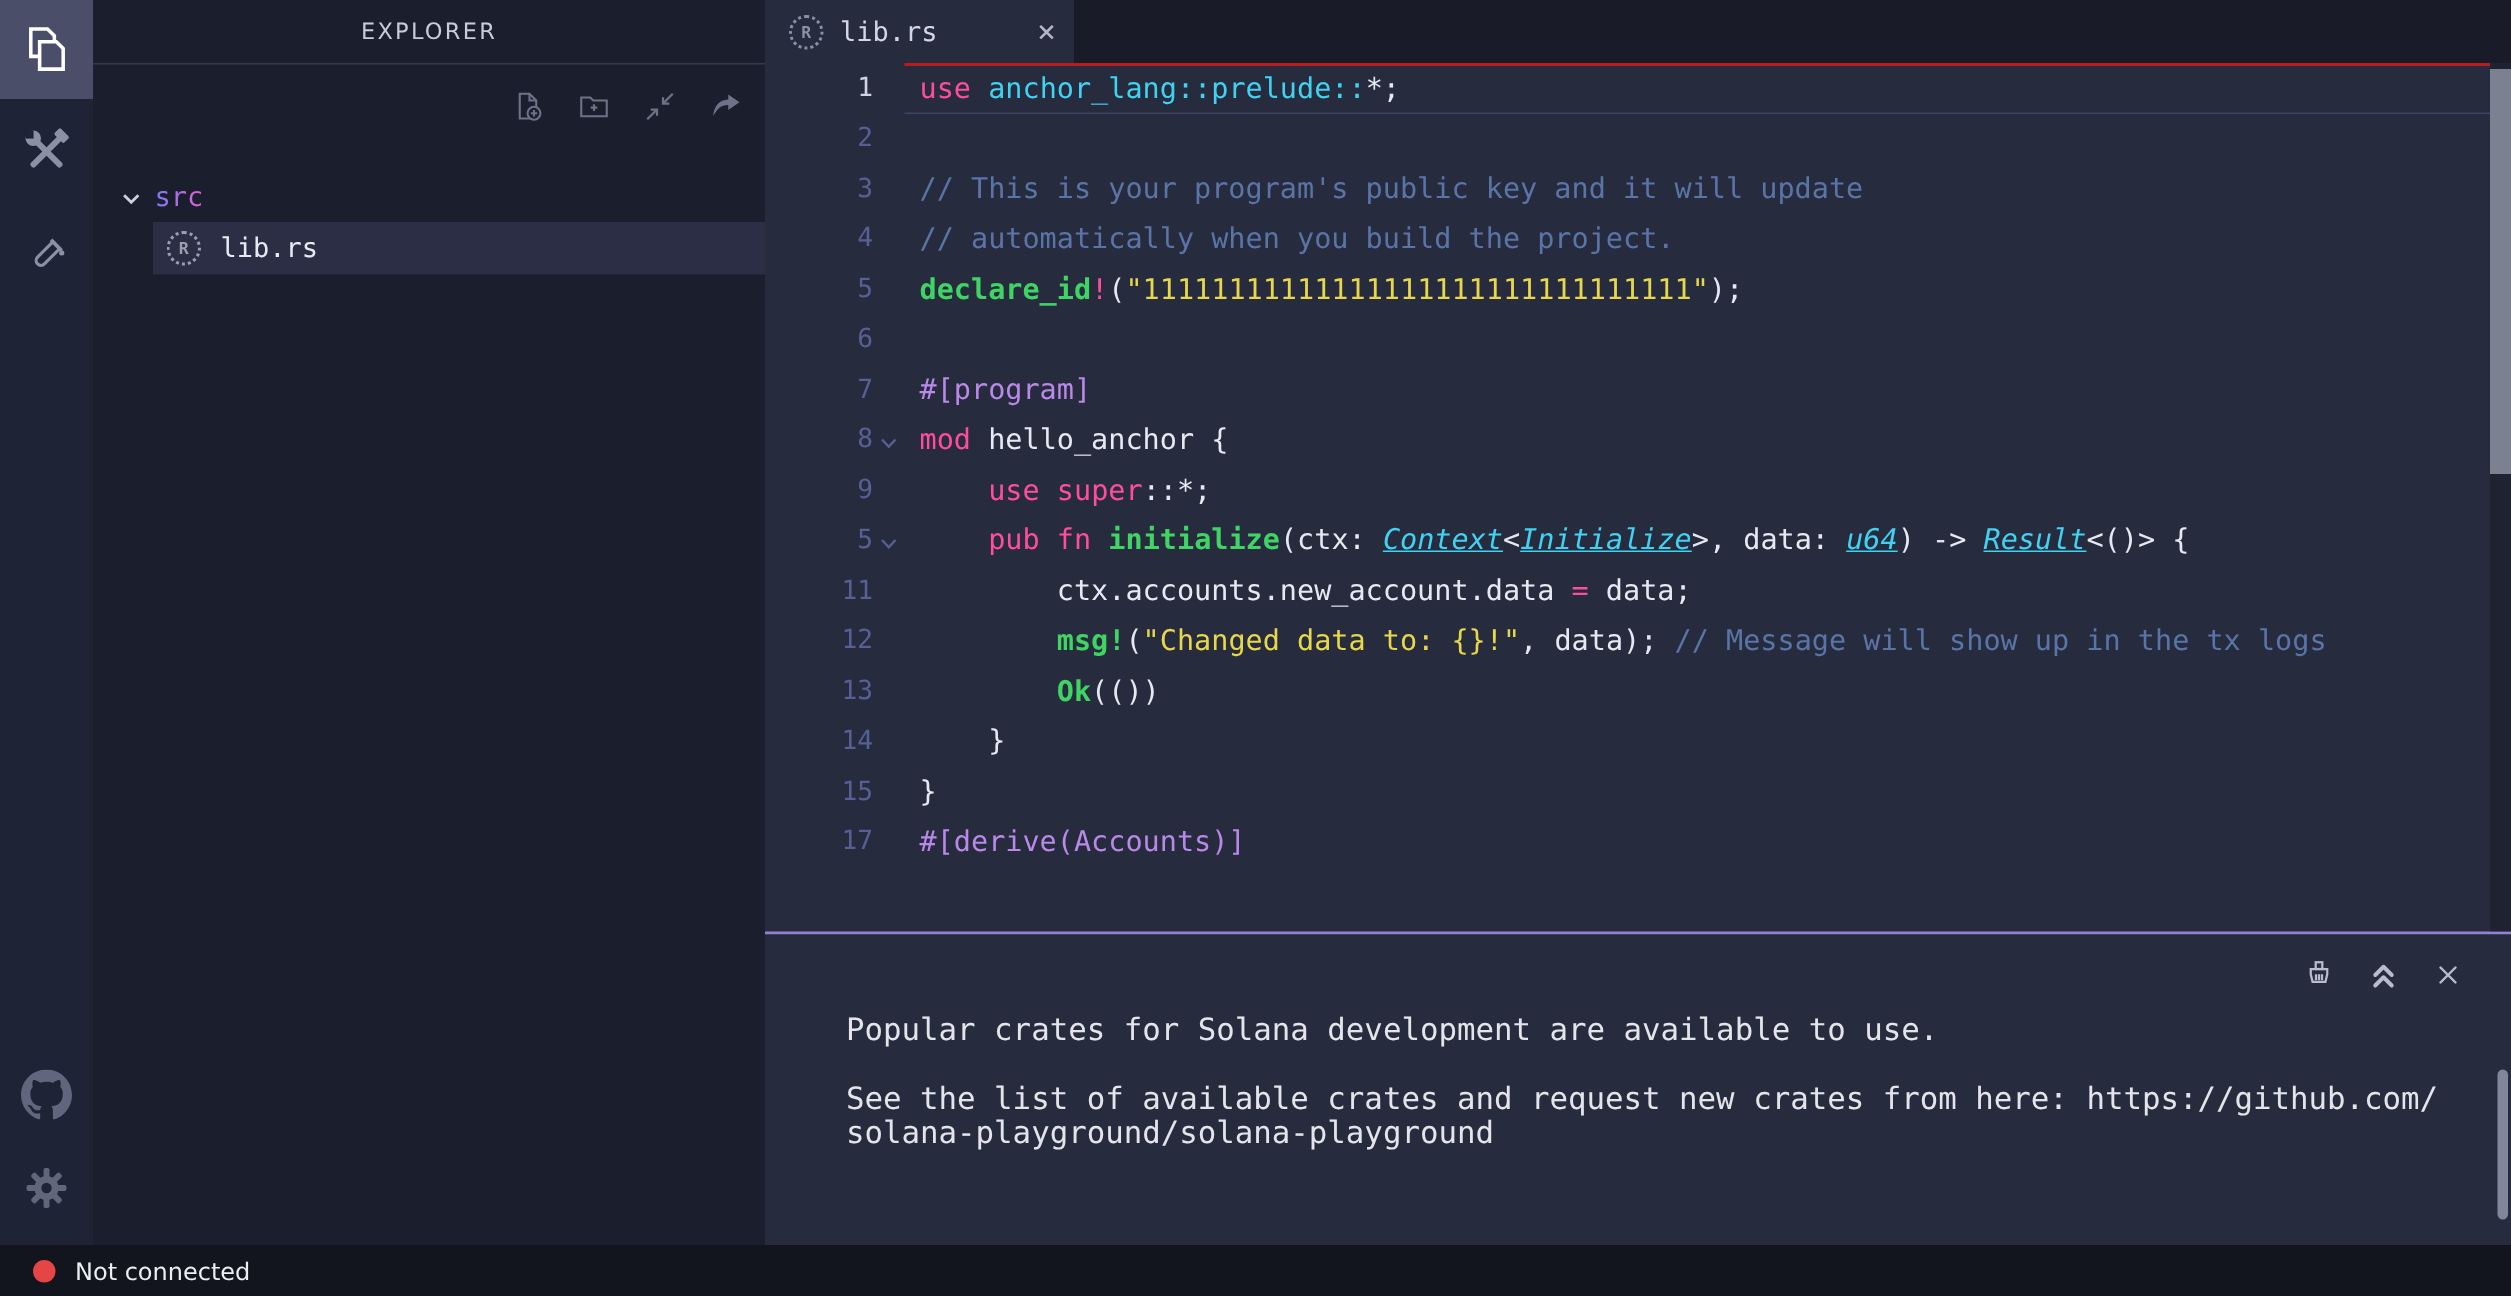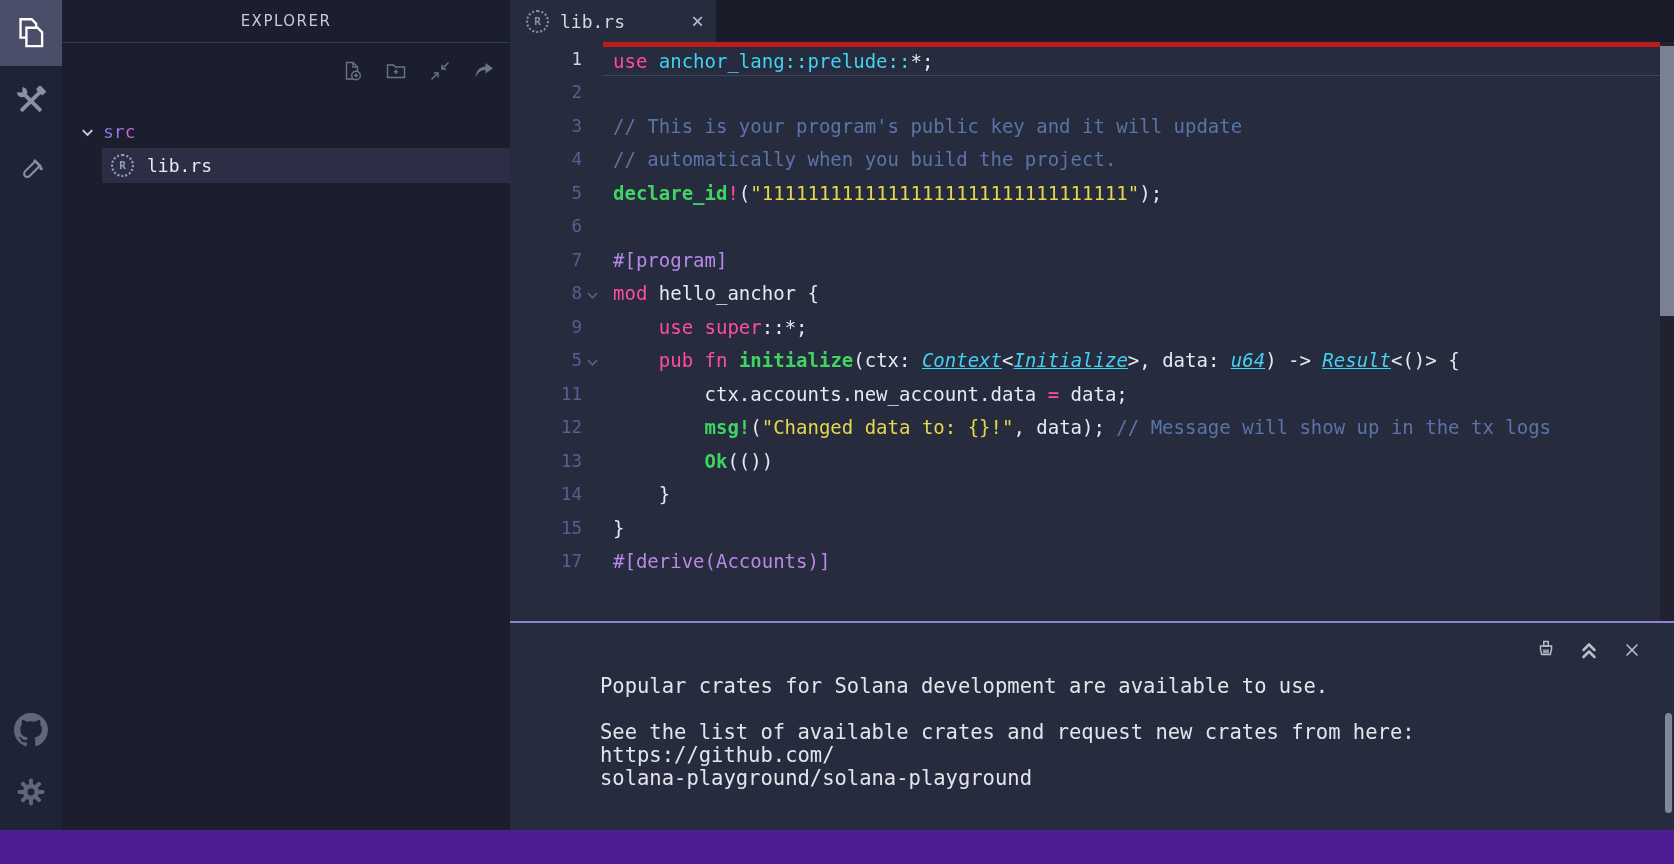--- a/index.html
+++ b/index.html
@@ -1,16 +1,16 @@
 <!DOCTYPE html>
 <html><head>
 <meta charset="utf-8">
 <style>
   html,body{margin:0;padding:0;background:#12151e;}
-  .app{position:relative;width:1674px;height:864px;overflow:hidden;background:#4c1d95;
+  .app{position:relative;width:1674px;height:864px;overflow:hidden;background:#14532d;
        font-family:"DejaVu Sans",sans-serif;}
 
   
   .activity-bar{position:absolute;left:0;top:0;bottom:34px;width:62px;background:#1f2336;
                 display:flex;flex-direction:column;align-items:center;z-index:5;}
   .ab-item{width:62px;display:grid;place-items:center;color:#8b90a5;cursor:pointer;}
   .ab-item.top1{height:66px;}
   .ab-item.top2{height:70px;}
   .ab-item.top3{height:68px;}
   .ab-item.active{background:#4a4e69;color:#ffffff;}
@@ -48,43 +48,43 @@
   .tab-close{margin-left:auto;color:#b4b8c6;font-size:21px;line-height:1;cursor:pointer;}
 
   .editor{position:relative;height:579px;overflow:hidden;flex-shrink:0;cursor:text;}
   .code-line{display:flex;height:33.5px;align-items:stretch;
              font-family:"DejaVu Sans Mono",monospace;font-size:19px;}
   .ln{width:72px;text-align:right;color:#566095;font-size:17.5px;flex-shrink:0;
       display:flex;align-items:center;justify-content:flex-end;}
   .code-line.active .ln{color:#ced2e4;}
   .line-body{flex:1;margin-left:21px;padding-left:10px;position:relative;display:flex;
              align-items:center;box-sizing:border-box;}
-  .code-line.active .line-body{border-top:5px solid #b91c1c;border-bottom:1px solid #3d4468;}
+  .code-line.active .line-body{border-top:2px solid #b91c1c;border-bottom:1px solid #3d4468;}
   .fold{position:absolute;left:-16px;top:14px;line-height:0;}
   .code{white-space:pre;}
   .c-kw{color:#ff4d9e;}
   .c-fn{color:#3fd463;font-weight:bold;}
   .c-str{color:#e7d84b;}
   .c-cy{color:#41d2f2;}
   .c-ty{color:#41d2f2;font-style:italic;text-decoration:underline;}
   .c-cm{color:#5b74a8;}
   .c-at{color:#b988e8;}
   .c-pl{color:#e6e8f2;}
 
   .editor-sb-track{position:absolute;top:0;right:0;width:14px;height:100%;background:#1e2231;}
   .editor-sb-thumb{position:absolute;top:4px;right:0;width:14px;height:270px;background:#7b8191;cursor:pointer;}
 
   .panel-divider{height:2px;background:#9381d8;flex-shrink:0;}
 
   
   .terminal{flex:1;position:relative;background:#262b3d;}
   .terminal-actions{position:absolute;top:16px;right:31px;display:flex;gap:21px;align-items:center;}
   .t-btn{width:22px;height:22px;color:#b9bdcb;cursor:pointer;display:grid;place-items:center;}
-  .terminal-output{padding:52px 40px 0 90px;font-family:"DejaVu Sans Mono",monospace;
-                   font-size:20.5px;line-height:23px;color:#e4e5eb;}
+  .terminal-output{padding:52px 40px 0 40px;font-family:"DejaVu Sans Mono",monospace;
+                   font-size:20.5px;line-height:23px;color:#e4e5eb;margin-left:14px;}
   .terminal-output .msg{margin-bottom:23px;white-space:pre-wrap;}
   .terminal-sb{position:absolute;right:2px;top:90px;width:7px;height:100px;border-radius:4px;
                background:#81879a;cursor:pointer;}
 
   
   .status-bar{position:absolute;left:0;right:0;bottom:0;height:34px;background:#12151e;
               display:flex;align-items:center;padding-left:22px;gap:13px;z-index:6;}
   .status-dot{width:15px;height:15px;border-radius:50%;background:#e64545;flex-shrink:0;}
   .status-text{color:#eceef2;font-size:16px;}
 </style>
@@ -348,14 +348,18 @@
         </span>
       </div>
       <div class="terminal-output">
           <div class="msg"><div>Popular crates for Solana development are available to use.</div></div>
           <div class="msg"><div>See the list of available crates and request new crates from here: https://github.com/</div><div>solana-playground/solana-playground</div></div>
         </div>
       <div class="terminal-sb"></div>
     </div>
   </div>
 
+  <div class="status-bar">
+    <span class="status-dot"></span>
+    <span class="status-text">Not connected</span>
+  </div>
 
 </div>
 
 </body></html>

